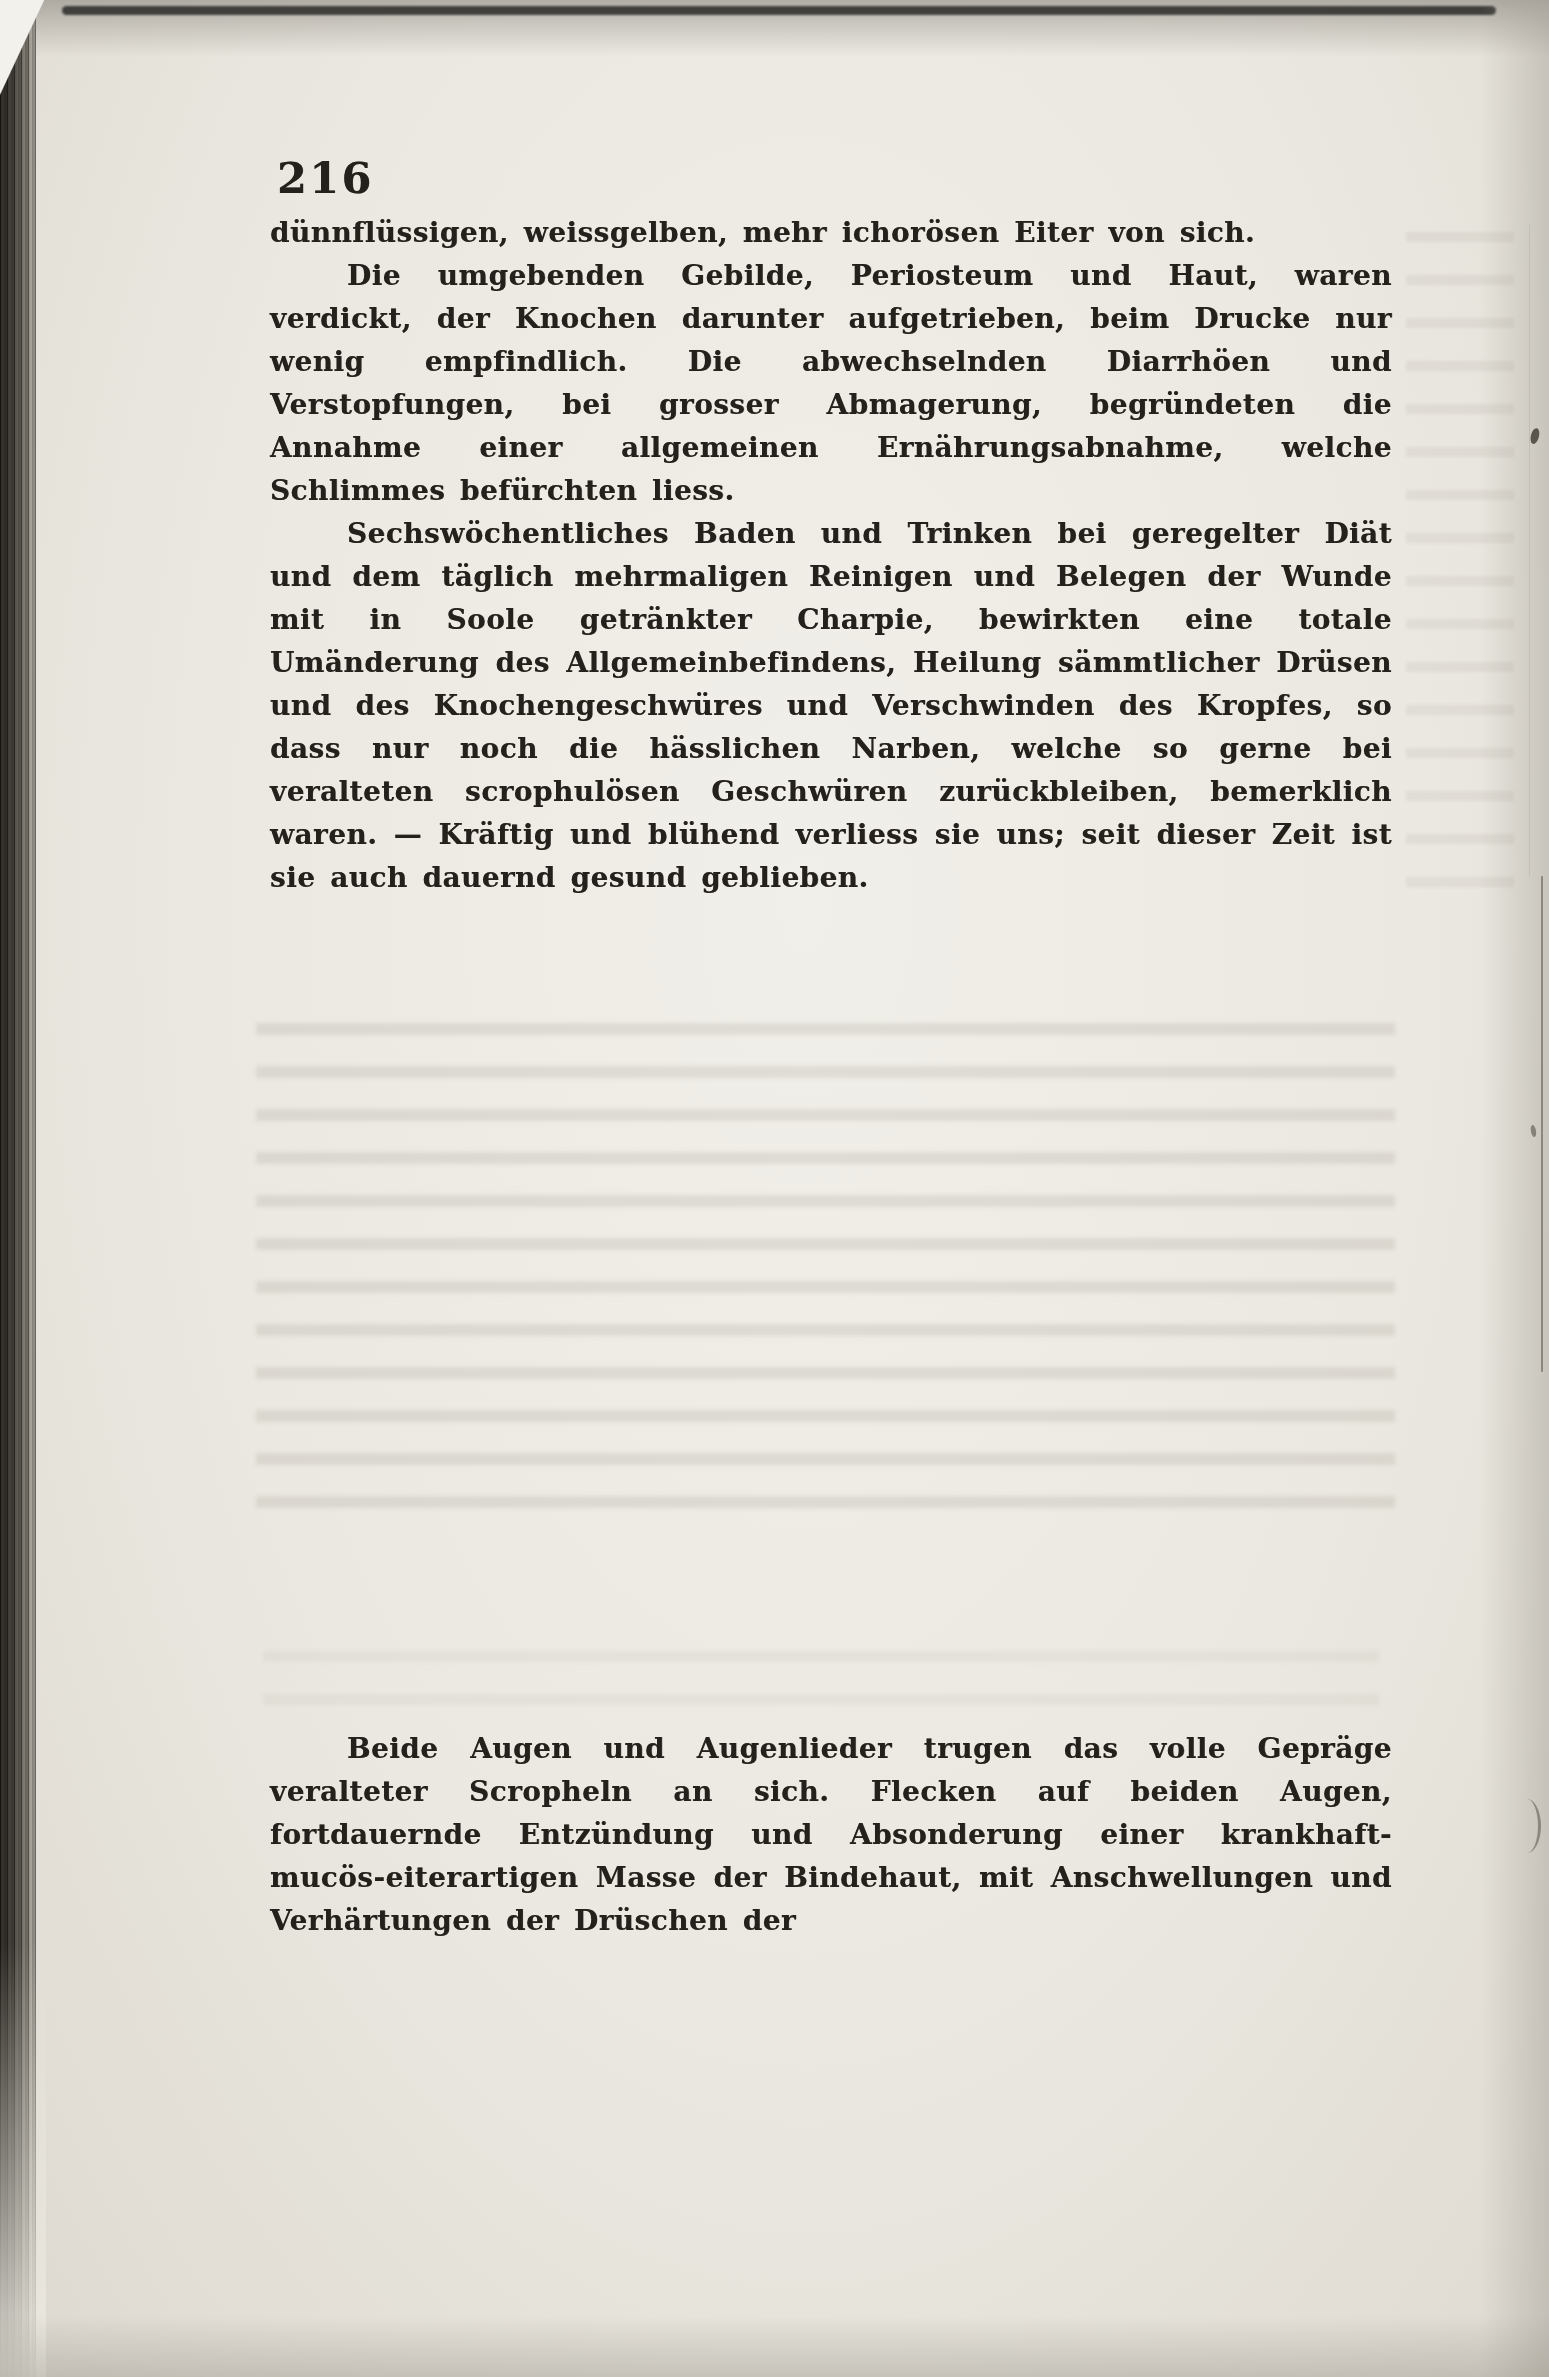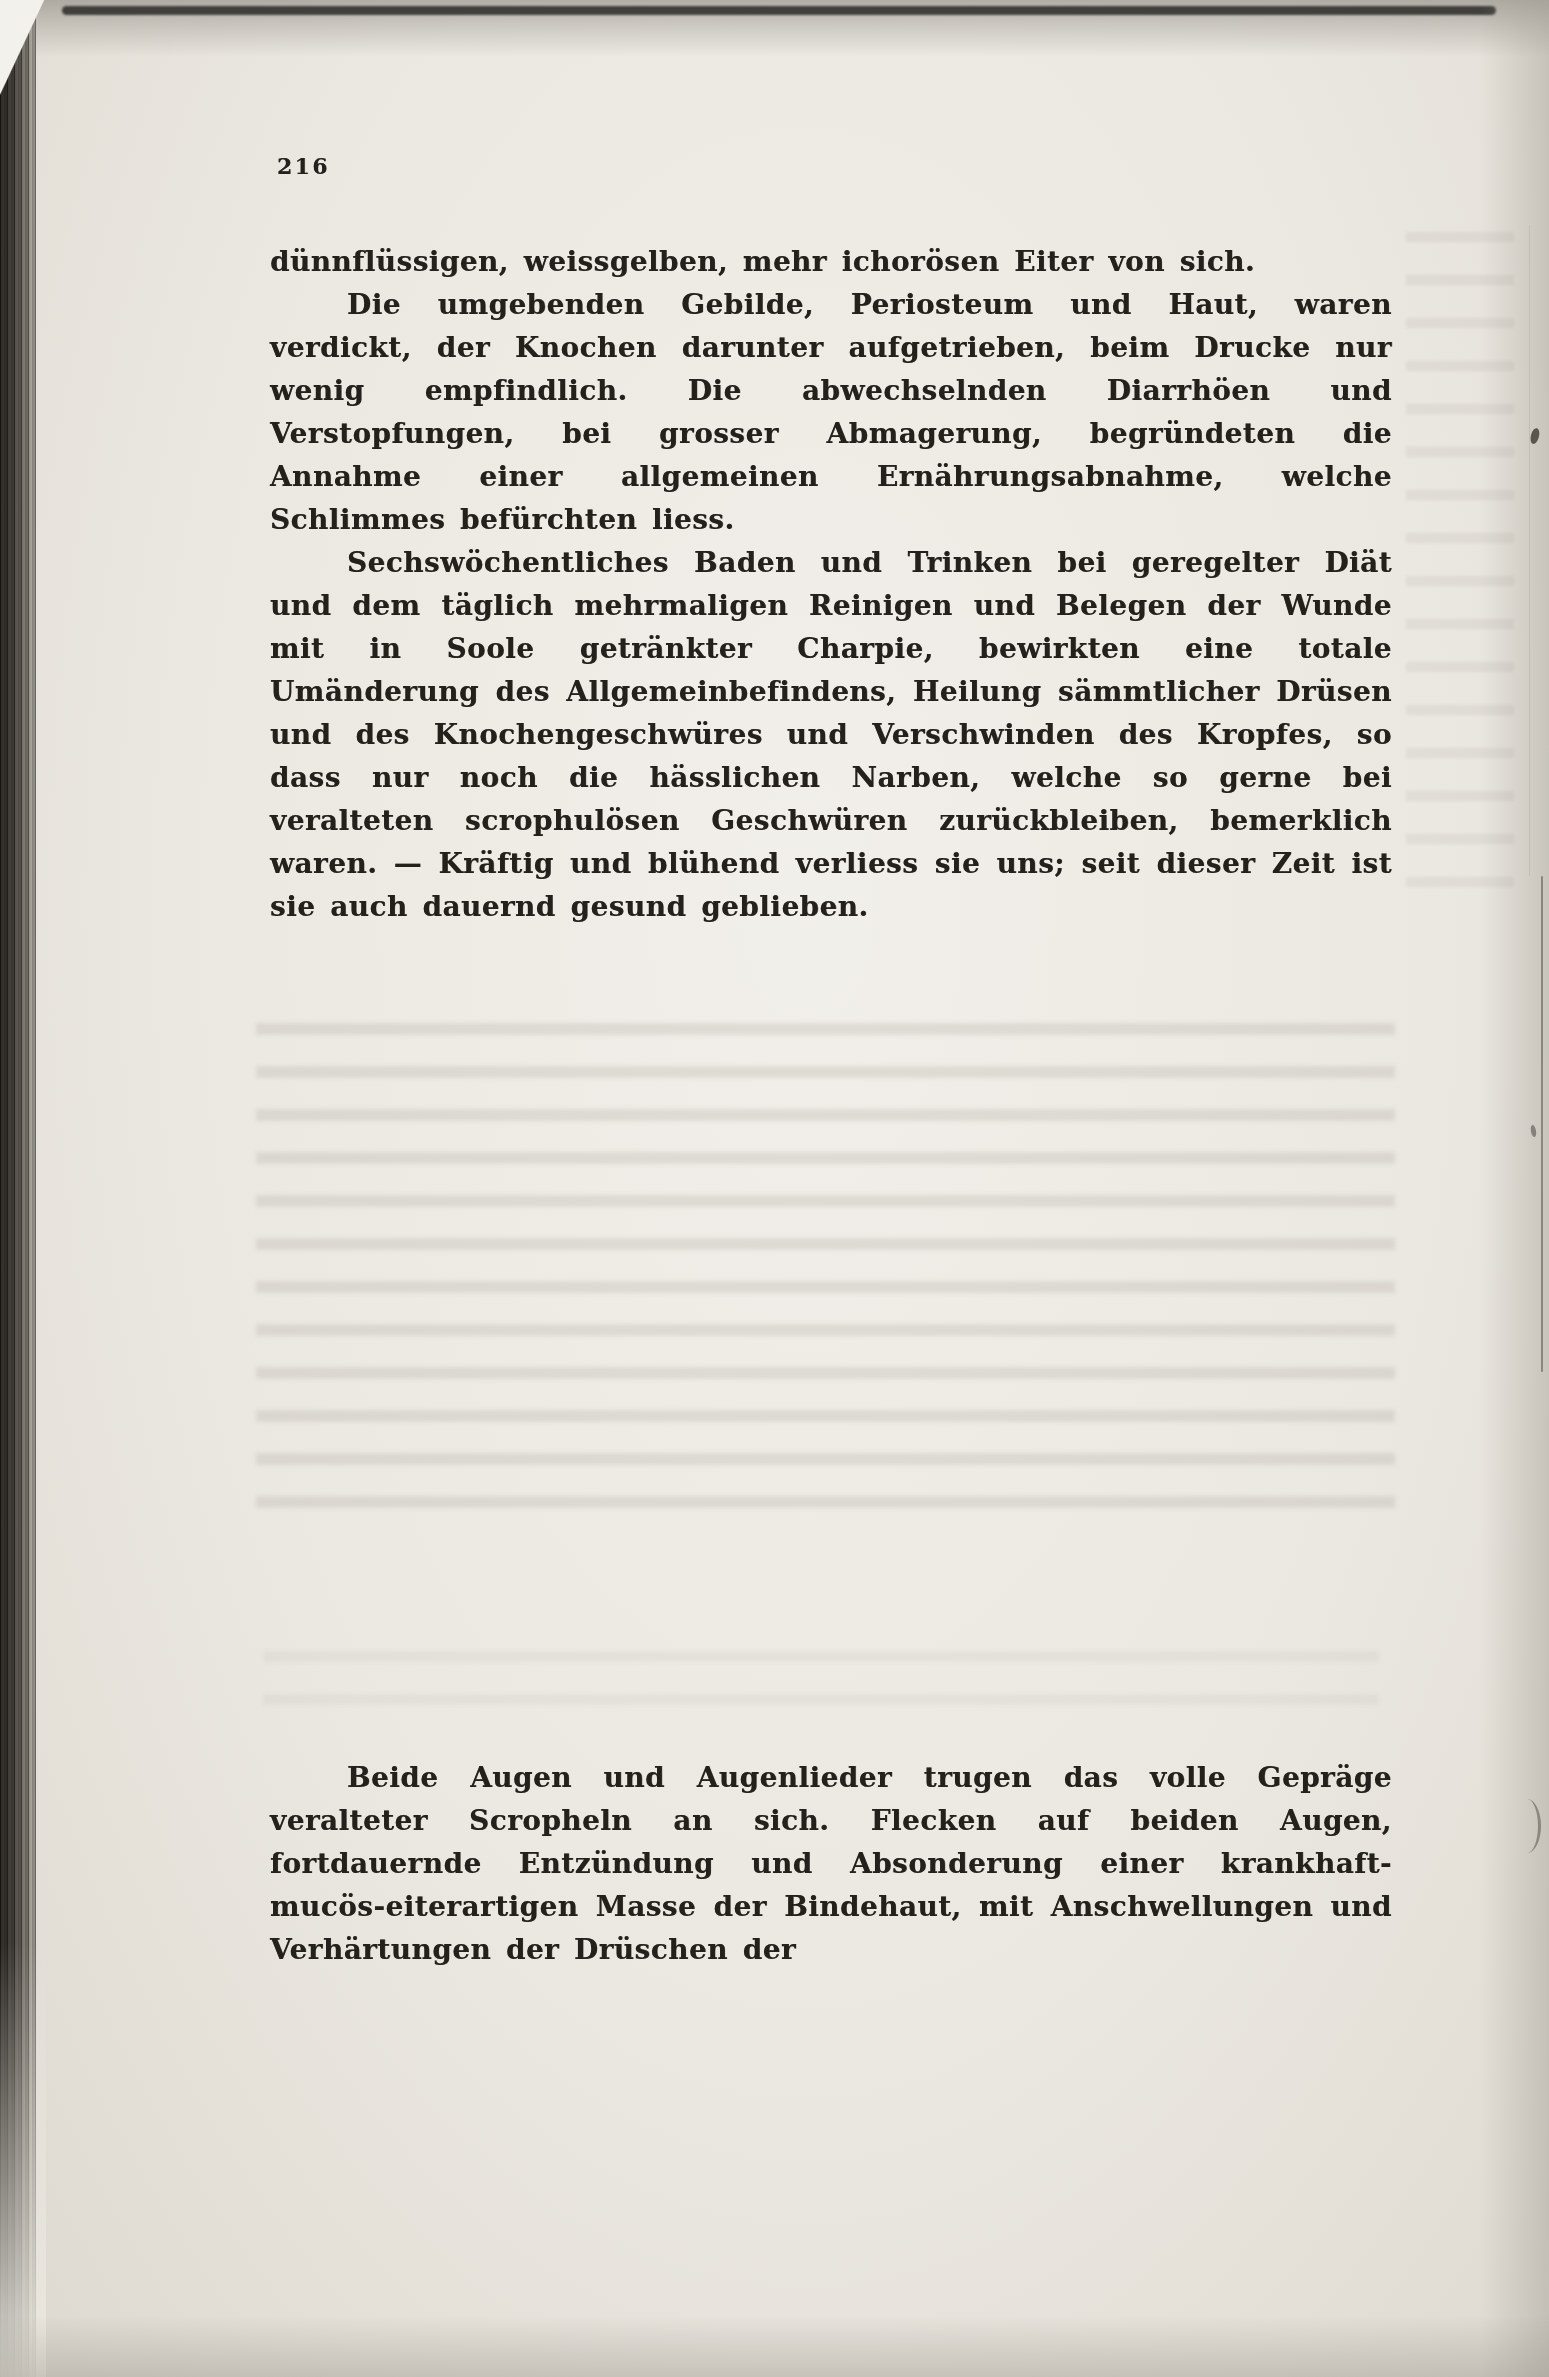--- a/index.html
+++ b/index.html
@@ -87,29 +87,28 @@
   .bleed-heading-zone {
     position: absolute; left: 263px; top: 1651px; width: 1116px; height: 70px;
     background: repeating-linear-gradient(180deg,
       rgba(122,116,104,.10) 0 11px, rgba(122,116,104,0) 11px 43px);
     filter: blur(2.3px); opacity: .7; pointer-events: none;
   }
 
   
   .page-number {
     position: absolute; left: 277px; top: 153px;
-    font-size: 22px; font-weight: 700; letter-spacing: 2.3px;
+    font-size: 43px; font-weight: 700; letter-spacing: 2.3px;
     text-shadow: 0.3px 0.3px 0.5px rgba(30,26,22,.5);
   }
   .text-block {
     position: absolute; left: 270px; width: 1122px;
     font-size: 28px; line-height: 43px; font-weight: 700;
     text-align: justify; letter-spacing: 0.4px; word-spacing: 4.6px;
     text-shadow: 0.3px 0.3px 0.5px rgba(30,26,22,.45);
-    margin-top: 29px;
   }
   .text-block.upper { top: 211px; }
   .text-block.lower { top: 1727px; }
   .para { margin: 0; text-indent: 77px; }
   .para.no-indent { text-indent: 0; }
 
   .section-heading {
     position: absolute; left: 232px; top: 1550px; width: 1135px;
     text-align: center; font-style: italic; font-weight: 700;
     font-size: 29px; line-height: 45px; letter-spacing: 1.2px;

